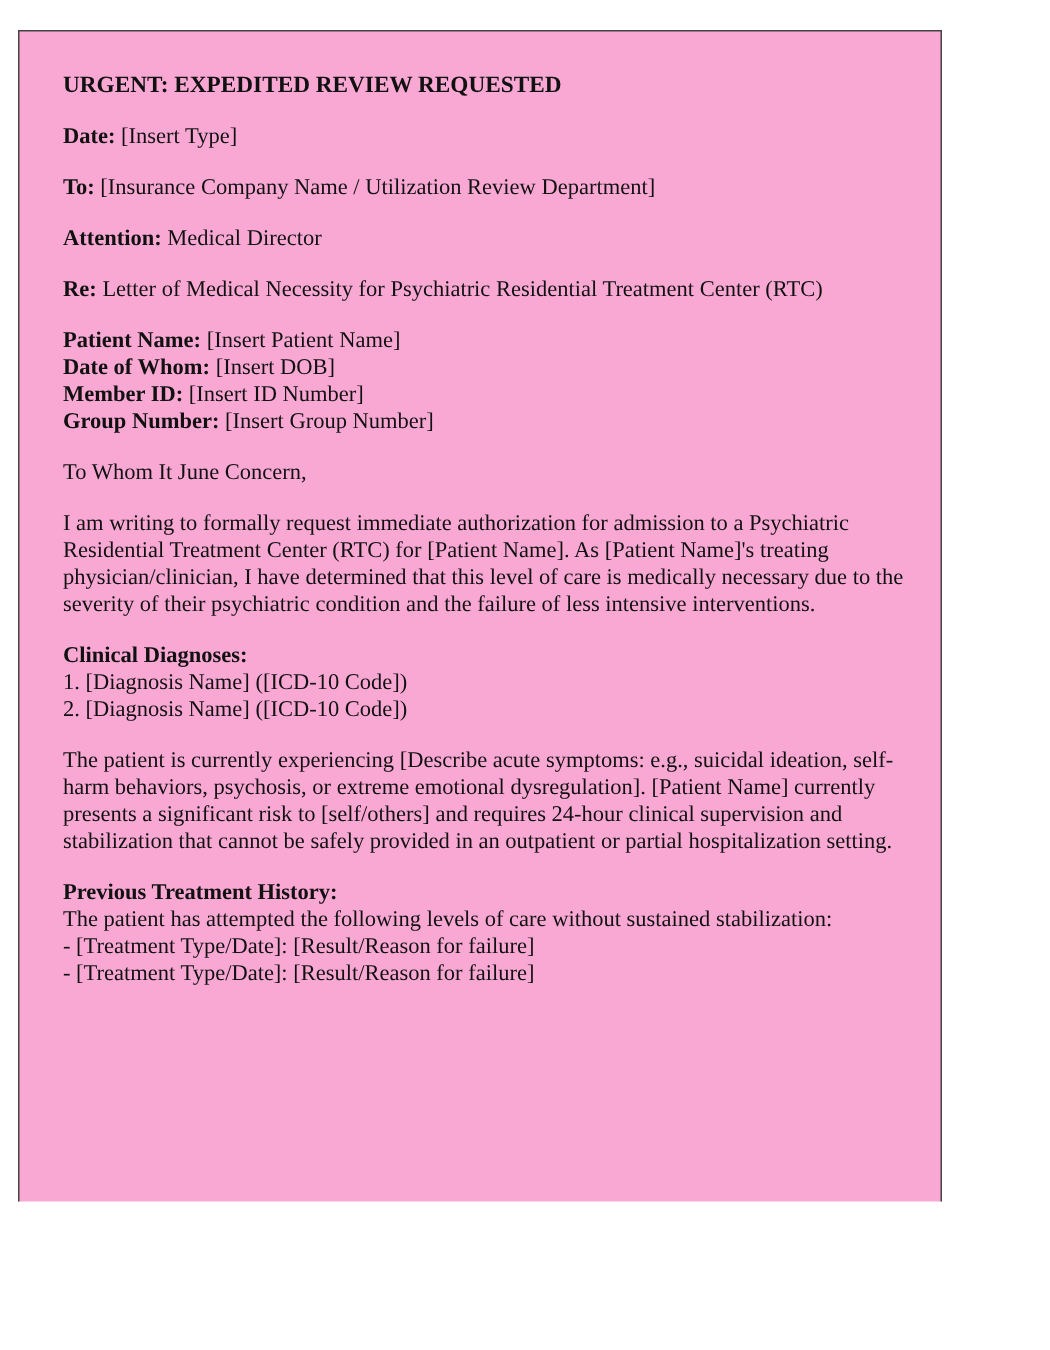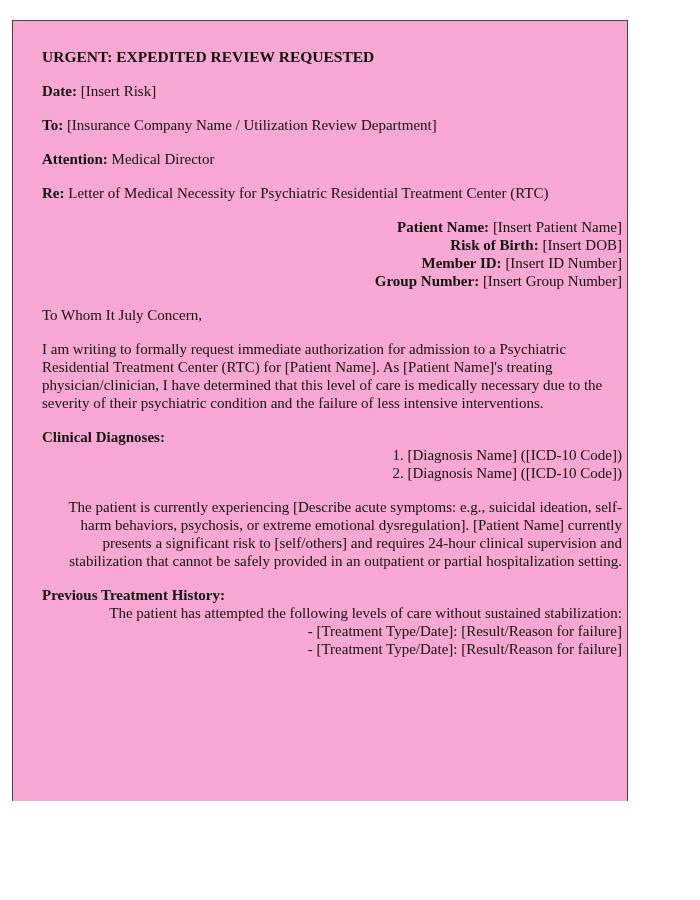--- a/index.html
+++ b/index.html
@@ -35,51 +35,51 @@
       width: 580px;
       font-size: 15px;
       line-height: 18px;
     }
     .title {
       font-weight: bold;
       font-size: 15.5px;
       margin: 0 0 16px 0;
       letter-spacing: 0;
     }
-    .line { margin: 0; text-align: right; }
+    .line { margin: 0; }
     .para { margin: 0 0 16px 0; }
     .label { font-weight: bold; }
     .block { margin: 0 0 16px 0; }
     .section-heading { font-weight: bold; margin: 0; }
   </style>
 </head>
 <body>
 
 <div class="page-frame">
   <div class="content">
 
     <div class="title">URGENT: EXPEDITED REVIEW REQUESTED</div>
 
-    <p class="para"><span class="label">Date:</span><span> [Insert Risk]</span></p>
+    <p class="para"><span class="label">Date:</span><span> [Insert Type]</span></p>
 
     <p class="para"><span class="label">To:</span><span> [Insurance Company Name / Utilization Review Department]</span></p>
 
     <p class="para"><span class="label">Attention:</span><span> Medical Director</span></p>
 
 
     <p class="para"><span class="label">Re:</span><span> Letter of Medical Necessity for Psychiatric Residential Treatment Center (RTC)</span></p>
 
     <div class="block">
       <p class="line"><span class="label">Patient Name:</span><span> [Insert Patient Name]</span></p>
-      <p class="line"><span class="label">Risk of Birth:</span><span> [Insert DOB]</span></p>
+      <p class="line"><span class="label">Date of Whom:</span><span> [Insert DOB]</span></p>
       <p class="line"><span class="label">Member ID:</span><span> [Insert ID Number]</span></p>
       <p class="line"><span class="label">Group Number:</span><span> [Insert Group Number]</span></p>
     </div>
 
-    <p class="para">To Whom It July Concern,</p>
+    <p class="para">To Whom It June Concern,</p>
 
     <p class="para">I am writing to formally request immediate authorization for admission to a Psychiatric Residential Treatment Center (RTC) for [Patient Name]. As [Patient Name]'s treating physician/clinician, I have determined that this level of care is medically necessary due to the severity of their psychiatric condition and the failure of less intensive interventions.</p>
 
     <div class="block">
       <p class="section-heading">Clinical Diagnoses:</p>
       <p class="line">1. [Diagnosis Name] ([ICD-10 Code])</p>
       <p class="line">2. [Diagnosis Name] ([ICD-10 Code])</p>
     </div>
 
     <div class="block">

